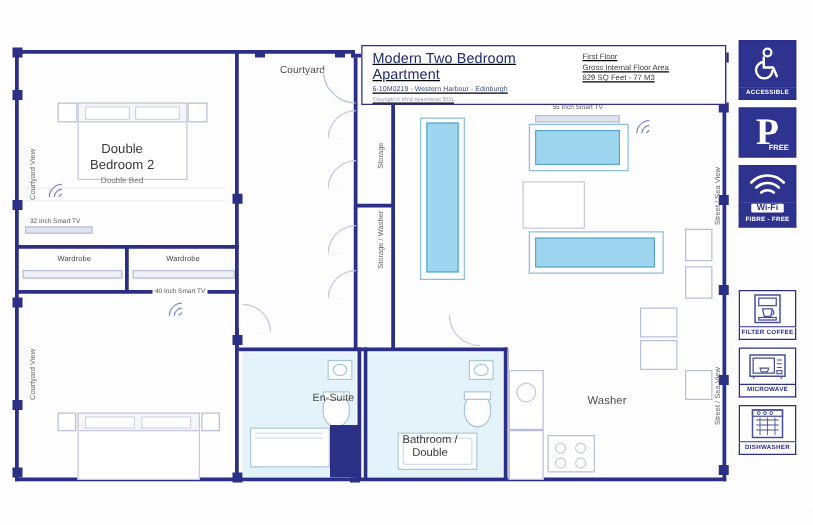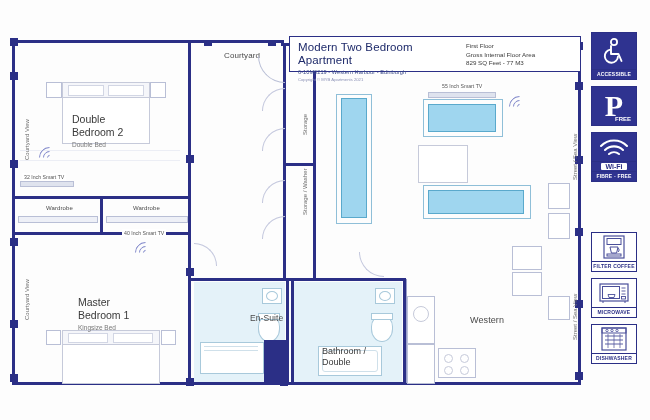--- a/index.html
+++ b/index.html
@@ -5,39 +5,39 @@
   html,body{margin:0;padding:0;background:#ffffff;}
   body{width:650px;height:420px;font-family:"Liberation Sans",sans-serif;overflow:hidden;}
   #plan{position:relative;width:650px;height:420px;background:#fdfdfd;}
 
   
   .abs{position:absolute;}
   .wall{position:absolute;background:#2b2f86;}
   .thinwall{position:absolute;background:#9aa0c8;}
   .room{position:absolute;background:#ffffff;}
   .lbl{position:absolute;color:#4a4a4a;font-size:8.5px;letter-spacing:.1px;white-space:nowrap;}
-  .lbl-big{position:absolute;color:#3a3a3a;font-size:10.5px;line-height:12.5px;white-space:nowrap;}
+  .lbl-big{position:absolute;color:#3a3a3a;font-size:10.5px;line-height:12.5px;white-space:nowrap;text-align:center;}
   .lbl-sub{font-size:6.5px;color:#777;display:block;margin-top:1px;}
   .vlbl{position:absolute;color:#6b6b6b;font-size:6px;white-space:nowrap;
         transform-origin:0 0;}
   .tvlbl{position:absolute;font-size:5.2px;color:#555;white-space:nowrap;
          background:#fff;padding:1px 2px;}
   .lightblue{background:#cfe9f5;}
   .furn{position:absolute;border:1px solid #b9bfd6;background:#fff;}
   .furn-b{position:absolute;border:1px solid #5aa9cc;background:#9fd6ef;}
   .door{position:absolute;border:1px solid #c3c7dd;border-top:none;border-left:none;
         border-radius:0 0 100% 0;background:transparent;}
 
   
   .tick{position:absolute;background:#2b2f86;}
 
   
-  #titleblock{position:absolute;left:289px;top:36px;width:292px;height:36px;
+  #titleblock{position:absolute;left:289px;top:36px;width:292px;height:48px;
      background:#ffffff;border:1.5px solid #2b2f86;box-sizing:border-box;
-     display:flex;align-items:flex-start;}
+     display:flex;align-items:flex-start;text-decoration:underline;}
   #tb-left{padding:4px 0 0 8px;flex:1;}
   #tb-right{padding:5px 8px 0 0;width:106px;}
   #tb-title{font-size:11.5px;color:#1e2a6a;letter-spacing:.1px;line-height:13px;}
   #tb-sub{font-size:5.6px;color:#3a4a8a;margin-top:2px;letter-spacing:.05px;}
   #tb-copy{font-size:4.2px;color:#8a90b5;margin-top:2px;}
   .tb-r{font-size:6.2px;color:#3a3a3a;line-height:8.5px;}
 
   
   #rail{position:absolute;left:591px;top:32px;width:48px;}
   .amen{width:46px;margin-bottom:6px;}
@@ -146,25 +146,20 @@
   <div class="furn" style="left:18px;top:216px;width:78px;height:5px;background:#eef0f7;"></div>
   <div class="furn" style="left:106px;top:216px;width:80px;height:5px;background:#eef0f7;"></div>
 
   <div class="furn" style="left:62px; top:330px; width:96px; height:52px;border-color:#c6cada;"></div>
   <div class="furn" style="left:62px; top:330px; width:96px; height:13px;border-color:#c6cada;background:#f5f6fa;"></div>
   <div class="furn" style="left:68px; top:333px; width:38px; height:8px;border-color:#d2d6e4;"></div>
   <div class="furn" style="left:113px;top:333px; width:38px; height:8px;border-color:#d2d6e4;"></div>
   <div class="furn" style="left:46px; top:330px; width:13px; height:13px;"></div>
   <div class="furn" style="left:161px;top:330px; width:13px; height:13px;"></div>
 
-  <div class="lbl-big" style="left:78px; top:296px;">
-    <span>Master</span><br>
-    <span>Bedroom 1</span>
-    <span class="lbl-sub">Kingsize Bed</span>
-  </div>
 
   <div class="tvlbl" style="left:122px;top:229px;">40 Inch Smart TV</div>
   <div class="wifi-sm" style="left:134px;top:238px;width:22px;height:18px;">
     <i style="left:9px;top:12px;width:3px;height:3px;"></i>
     <i style="left:5px;top:8px;width:11px;height:11px;"></i>
     <i style="left:1px;top:4px;width:19px;height:19px;"></i>
   </div>
 
   <div class="lbl" style="left:224px; top:51px;font-size:8px;">Courtyard</div>
 
@@ -197,21 +192,21 @@
     <i style="left:5px;top:8px;width:11px;height:11px;"></i>
     <i style="left:1px;top:4px;width:19px;height:19px;"></i>
   </div>
 
   <div class="furn" style="left:548px; top:183px; width:20px;height:24px;"></div>
   <div class="furn" style="left:548px; top:213px; width:20px;height:24px;"></div>
   <div class="furn" style="left:512px; top:246px; width:28px;height:22px;"></div>
   <div class="furn" style="left:512px; top:272px; width:28px;height:22px;"></div>
   <div class="furn" style="left:548px; top:296px; width:20px;height:22px;"></div>
 
-  <div class="lbl" style="left:470px; top:315px;font-size:9px;">Western</div>
+  <div class="lbl" style="left:470px; top:315px;font-size:9px;">Washer</div>
 
   <div class="furn" style="left:438px; top:348px; width:36px;height:28px;"></div>
   <div class="abs" style="left:444px;top:354px;width:7px;height:7px;border:1px solid #c6cada;border-radius:50%;"></div>
   <div class="abs" style="left:460px;top:354px;width:7px;height:7px;border:1px solid #c6cada;border-radius:50%;"></div>
   <div class="abs" style="left:444px;top:366px;width:7px;height:7px;border:1px solid #c6cada;border-radius:50%;"></div>
   <div class="abs" style="left:460px;top:366px;width:7px;height:7px;border:1px solid #c6cada;border-radius:50%;"></div>
 
   <div class="furn" style="left:407px; top:296px; width:26px;height:46px;"></div>
   <div class="abs" style="left:413px;top:306px;width:14px;height:14px;border:1px solid #c6cada;border-radius:50%;"></div>
   <div class="furn" style="left:407px; top:344px; width:26px;height:38px;"></div>

